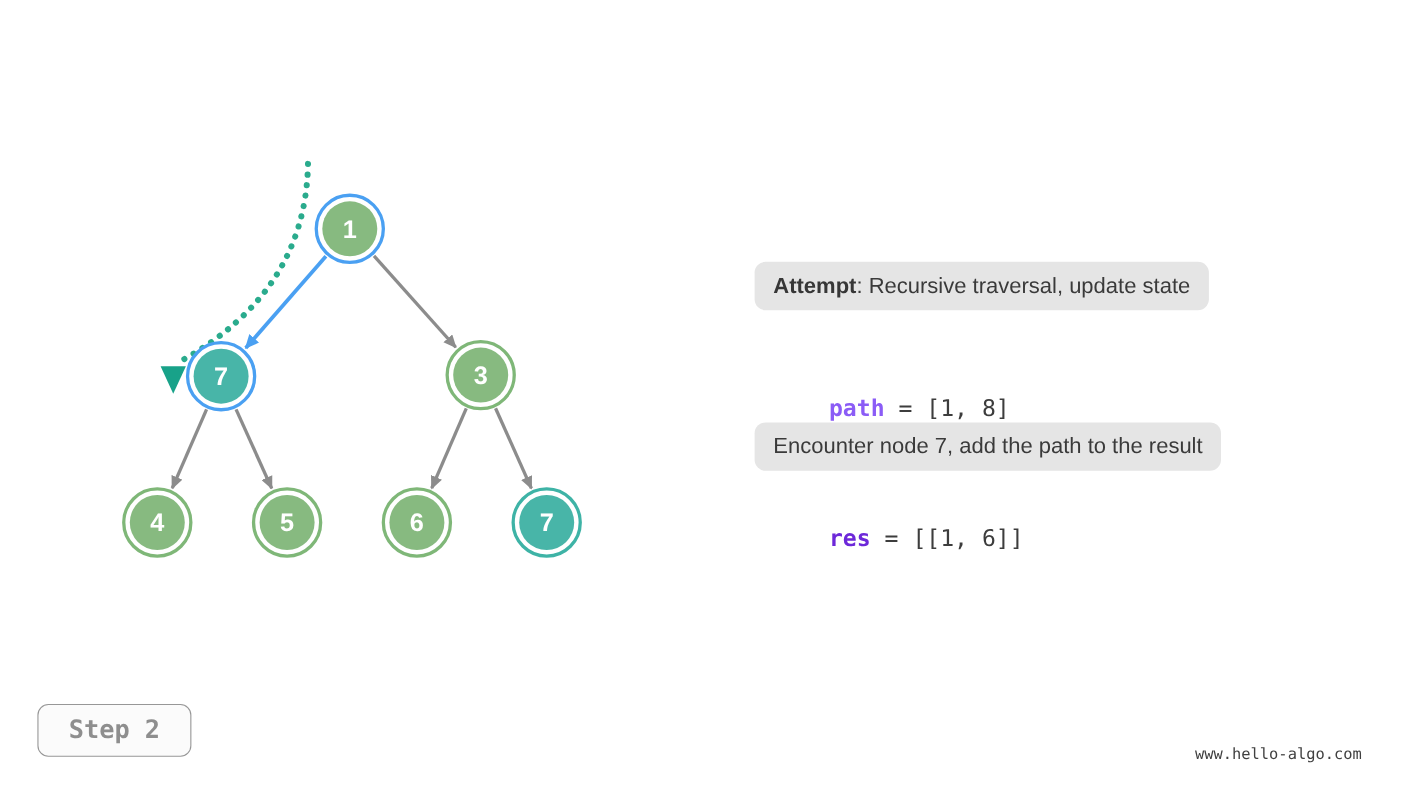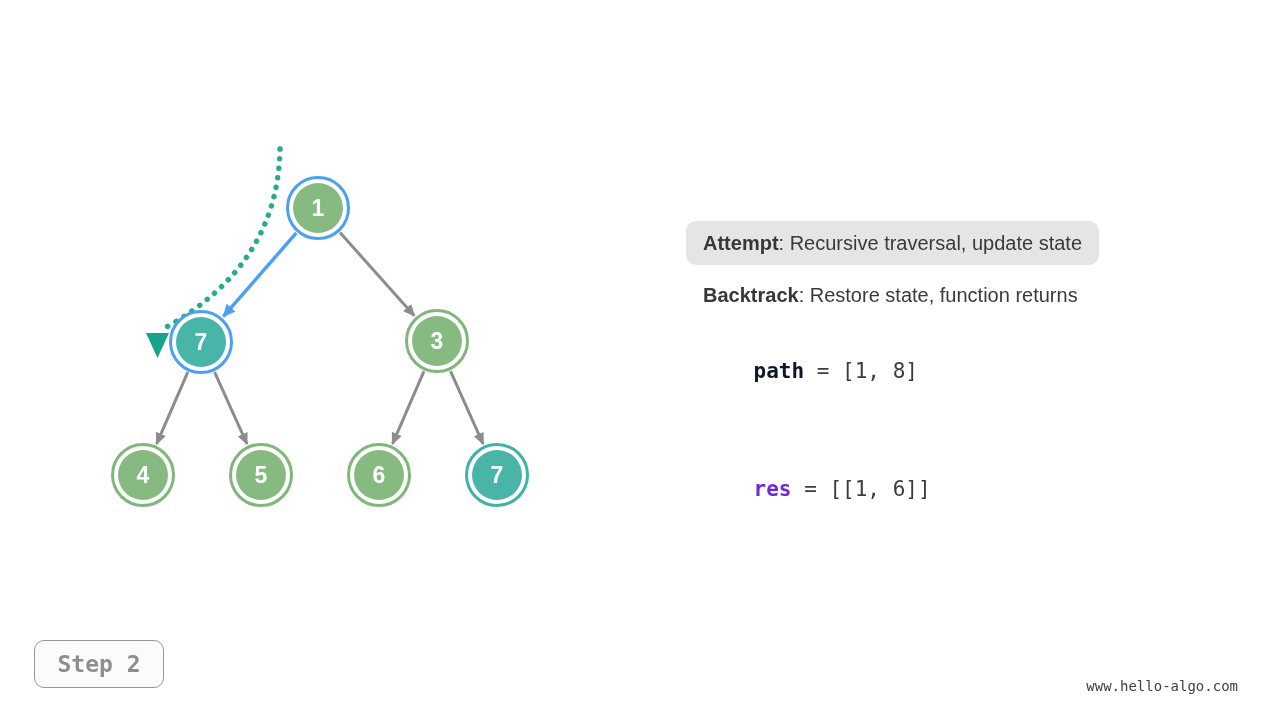--- a/index.html
+++ b/index.html
@@ -35,27 +35,27 @@
     padding:9px 17px;font-size:20px;line-height:26px;white-space:nowrap;
   }
   .plainline{
     position:absolute;font-size:20px;line-height:26px;white-space:nowrap;
   }
   .codeline{
     position:absolute;font-family:"DejaVu Sans Mono", monospace;
     font-size:21px;line-height:26px;white-space:pre;color:#3d3d3d;
   }
   .codeline .var-name{font-weight:700;}
-  .var-blue{color:#0f172a;}
+  .var-blue{color:#8b5cf6;}
   .var-teal{color:#6d28d9;}
   .bold-label{font-weight:700;color:#373737;}
 
   
   .step-box{
-    position:absolute;left:34px;top:640px;width:130px;height:48px;
+    position:absolute;left:34px;top:640px;width:140px;height:48px;
     background:#fbfbfb;border:1.5px solid #979797;border-radius:10px;
     display:flex;align-items:center;justify-content:center;box-sizing:border-box;
   }
   .step-box span{
     font-family:"DejaVu Sans Mono", monospace;font-weight:700;font-size:23px;color:#8e8e8e;
   }
 
   
   .watermark{
     position:absolute;right:42px;top:678px;
@@ -112,32 +112,32 @@
   </div>
   <div class="node ring-green fill-green" style="left:347px;top:443px;">
     <span class="node-fill"></span>
     <span class="node-value">6</span>
   </div>
   <div class="node ring-teal fill-teal" style="left:465px;top:443px;">
     <span class="node-fill"></span>
     <span class="node-value">7</span>
   </div>
 
-  <div class="callout" style="left:686px;top:221px;text-align:right;">
+  <div class="callout" style="left:686px;top:238px;text-align:right;">
     <span class="bold-label">Attempt</span><span>: Recursive traversal, update state</span>
   </div>
 
-  <div class="plainline" style="left:703px;top:282px;">
-    <span class="bold-label">Backtrack</span><span>: Restore state, function returns</span>
-  </div>
 
   <div class="codeline" style="left:703px;top:332px;">
     <span class="var-name var-blue">path</span><span> = [1, 8]</span>
   </div>
 
+  <div class="callout" style="left:686px;top:384px;">
+    <span>Encounter node 7, add the path to the result</span>
+  </div>
 
   <div class="codeline" style="left:703px;top:450px;">
     <span class="var-name var-teal">res</span><span> = [[1, 6]]</span>
   </div>
 
   <div class="step-box">
     <span>Step 2</span>
   </div>
 
   <div class="watermark">www.hello-algo.com</div>

